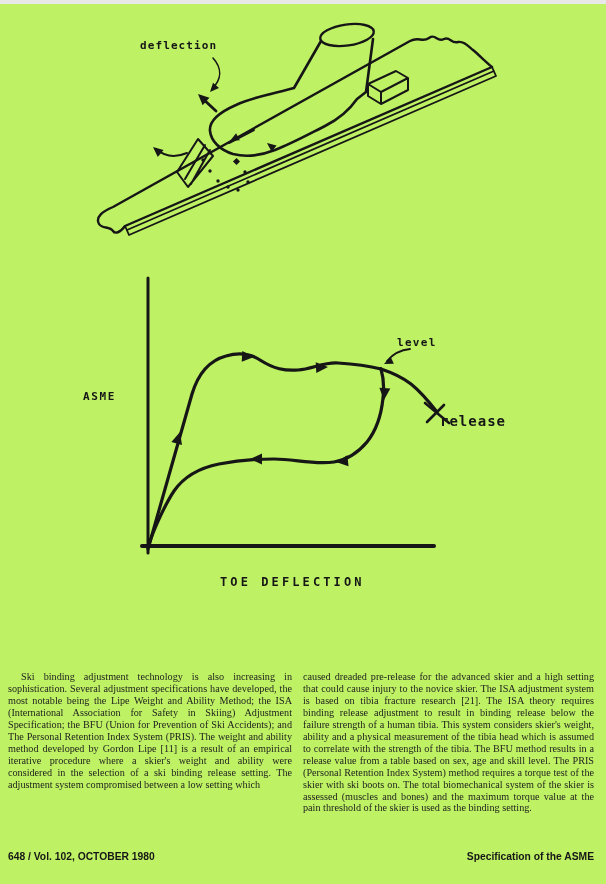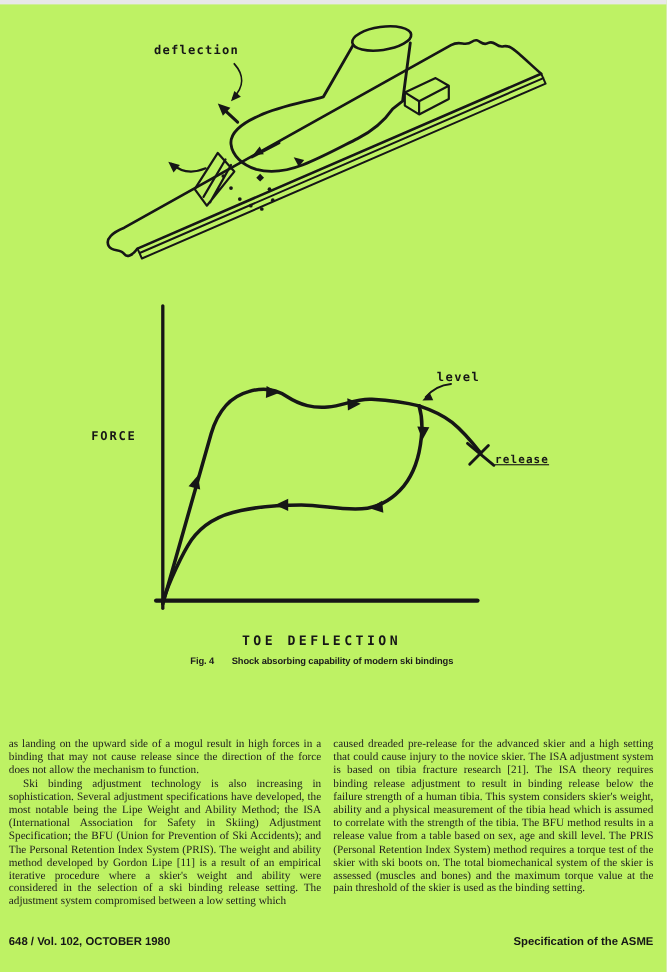--- a/index.html
+++ b/index.html
@@ -12,21 +12,21 @@
   .ink { stroke:#161616; fill:none; stroke-linecap:round; stroke-linejoin:round; }
   .fill-ink { fill:#161616; stroke:none; }
 
   .lbl {
     position:absolute; white-space:nowrap; color:#161616;
     font-family:"DejaVu Sans Mono", monospace; font-weight:bold;
   }
   .lbl-deflection { left:140px; top:35px;  font-size:11px; letter-spacing:1.1px; }
   .lbl-force      { left:83px;  top:386px; font-size:11px; letter-spacing:1.6px; }
   .lbl-retain     { left:397px; top:332px; font-size:11px; letter-spacing:1.3px; }
-  .lbl-release    { left:450px; top:409px; font-size:10px; letter-spacing:1.0px;text-decoration:underline; }
+  .lbl-release    { left:440px; top:409px; font-size:14px; letter-spacing:1.0px; }
   .lbl-xaxis      { left:220px; top:571px; font-size:12px; letter-spacing:3.1px; }
 
   .caption {
     position:absolute; left:173px; top:592px; white-space:nowrap;
     font-family:"Liberation Sans", sans-serif; font-weight:bold;
     font-size:8.5px; letter-spacing:-0.1px; color:#1c1c1c;
   }
   .caption .tag { margin-right:16px; }
 
   .col {
@@ -135,31 +135,27 @@
     <path class="fill-ink" d="M 0,0 L -12,5.5 L -12,-5.5 Z" transform="translate(304,128) rotate(94)"></path>
     <path class="fill-ink" d="M 0,0 L -12,5.5 L -12,-5.5 Z" transform="translate(256,190) rotate(174)"></path>
     <path class="fill-ink" d="M 0,0 L -12,5.5 L -12,-5.5 Z" transform="translate(170,187) rotate(180)"></path>
 
     <path class="ink" stroke-width="1.8" d="M 330,77 C 320,78 312,83 307,89"></path>
     <path class="fill-ink" d="M 0,0 L -9,4 L -9,-4 Z" transform="translate(304,92) rotate(155)"></path>
 
     <path class="ink" stroke-width="2.6" d="M 345,131 L 369,151 M 364,133 L 347,150"></path>
   </svg>
 
-  <div class="lbl lbl-force">FORCE</div>
+  <div class="lbl lbl-force">ASME</div>
   <div class="lbl lbl-retain">level</div>
   <div class="lbl lbl-release">release</div>
   <div class="lbl lbl-xaxis">TOE DEFLECTION</div>
 
-  <div class="caption">
-    <span class="tag">Fig. 4</span><span>Shock absorbing capability of modern ski bindings</span>
-  </div>
 
   <div class="col col-left">
-    <p>as landing on the upward side of a mogul result in high forces in a binding that may not cause release since the direction of the force does not allow the mechanism to function.</p>
     <p class="indent">Ski binding adjustment technology is also increasing in sophistication. Several adjustment specifications have developed, the most notable being the Lipe Weight and Ability Method; the ISA (International Association for Safety in Skiing) Adjustment Specification; the BFU (Union for Prevention of Ski Accidents); and The Personal Retention Index System (PRIS). The weight and ability method developed by Gordon Lipe [11] is a result of an empirical iterative procedure where a skier's weight and ability were considered in the selection of a ski binding release setting. The adjustment system compromised between a low setting which</p>
   </div>
   <div class="col col-right">
     <p>caused dreaded pre-release for the advanced skier and a high setting that could cause injury to the novice skier. The ISA adjustment system is based on tibia fracture research [21]. The ISA theory requires binding release adjustment to result in binding release below the failure strength of a human tibia. This system considers skier's weight, ability and a physical measurement of the tibia head which is assumed to correlate with the strength of the tibia. The BFU method results in a release value from a table based on sex, age and skill level. The PRIS (Personal Retention Index System) method requires a torque test of the skier with ski boots on. The total biomechanical system of the skier is assessed (muscles and bones) and the maximum torque value at the pain threshold of the skier is used as the binding setting.</p>
   </div>
 
   <div class="footer footer-left">648 / Vol. 102, OCTOBER 1980</div>
   <div class="footer footer-right">Specification of the ASME</div>
 
 </div>

